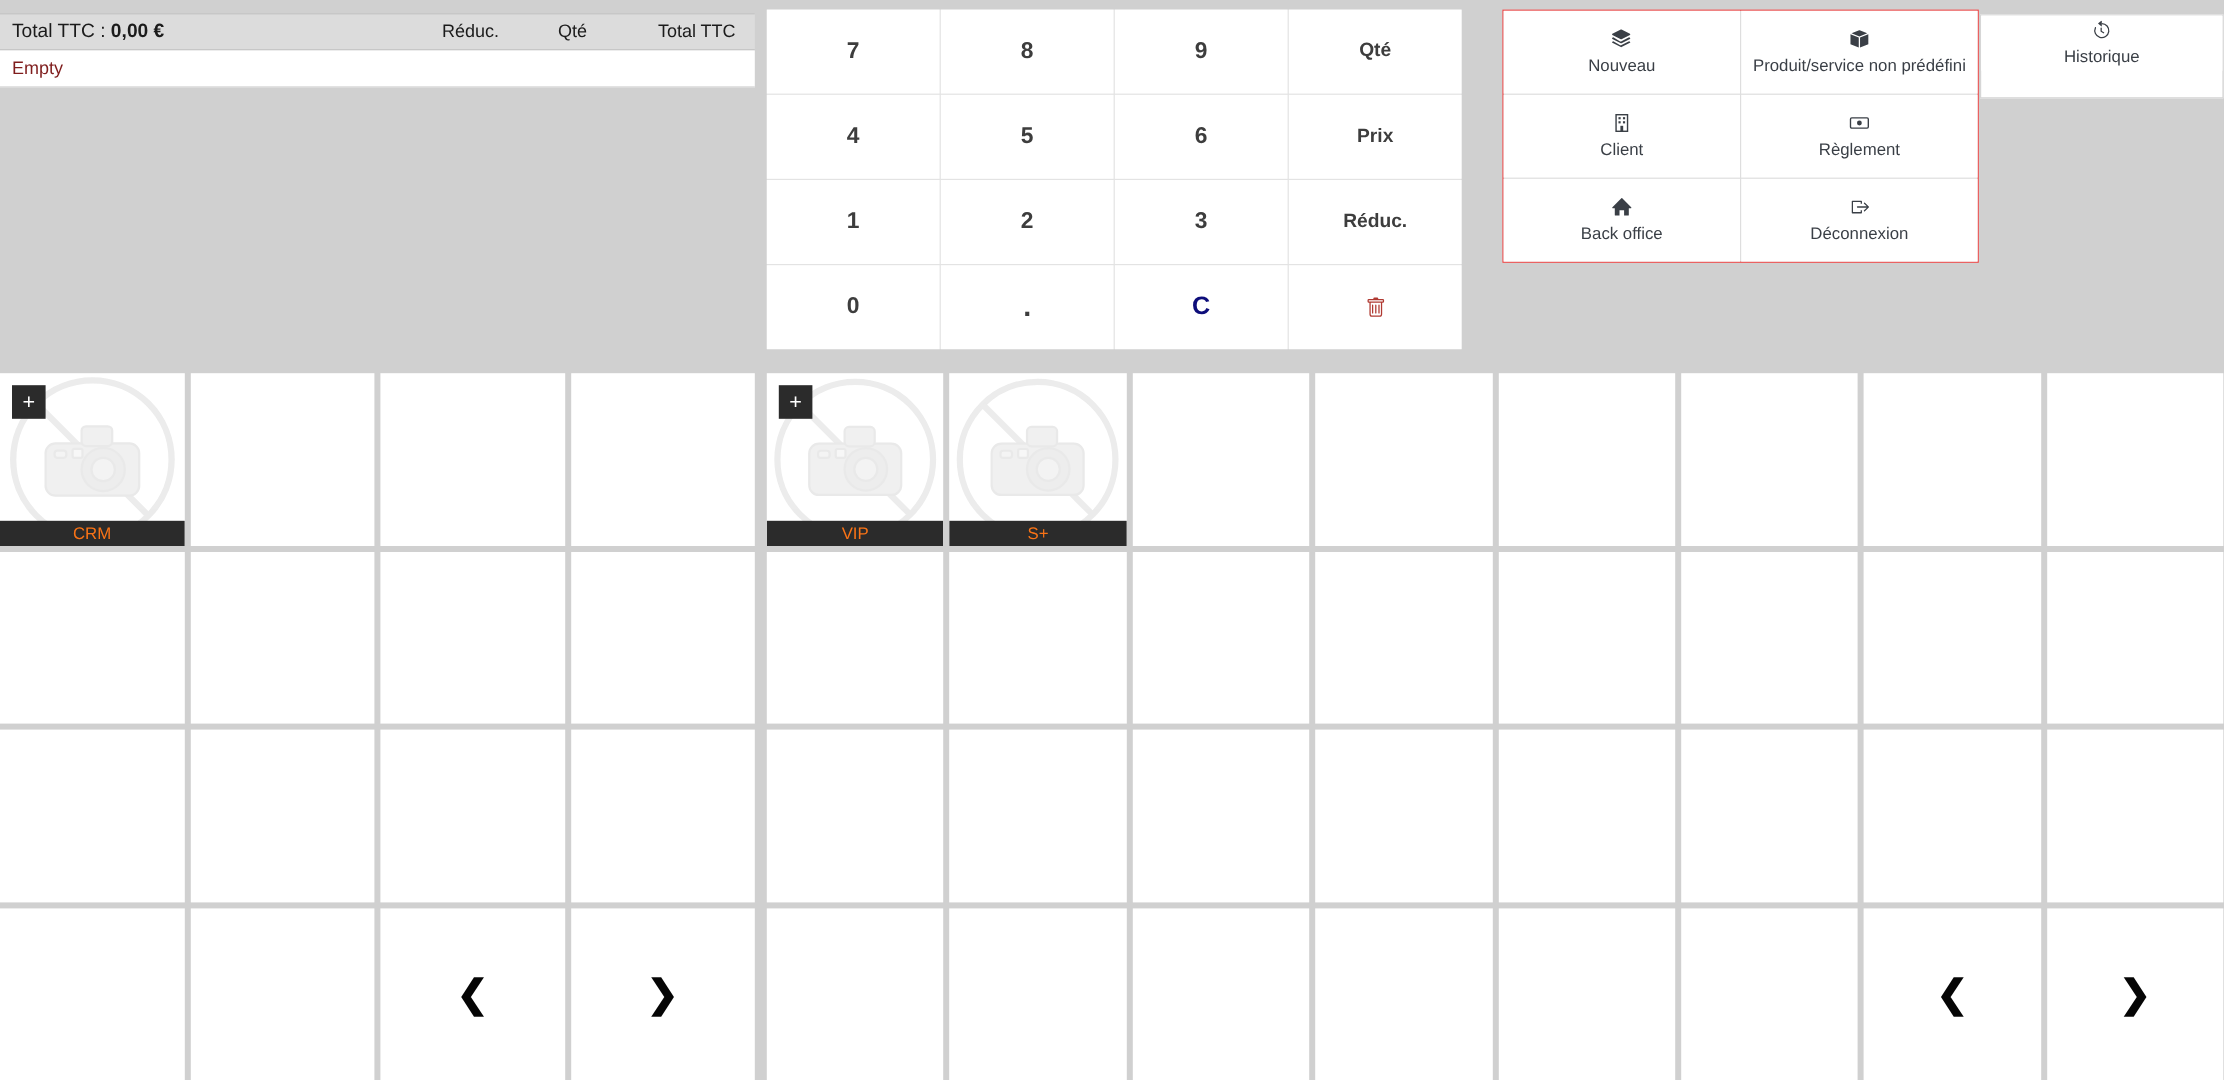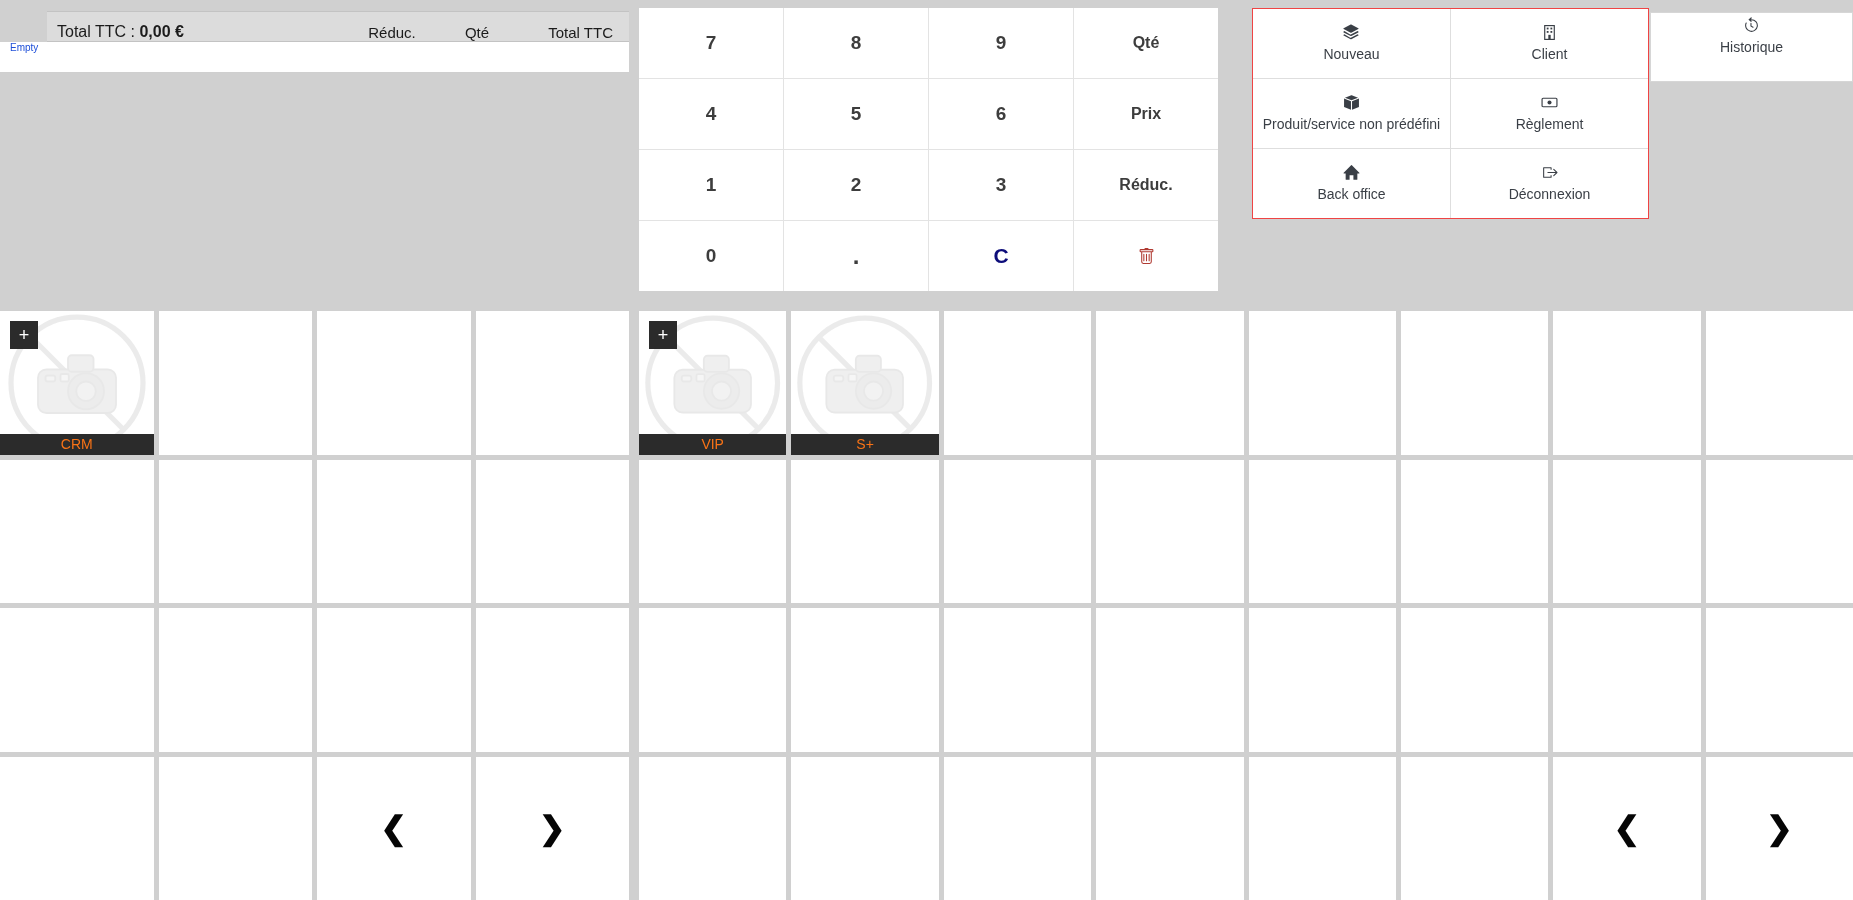--- a/index.html
+++ b/index.html
@@ -10,36 +10,36 @@
     overflow: hidden;
   }
   .app { position: relative; width: 1853px; height: 900px; }
 
   
   .top { position:absolute; left:0; top:0; width:1853px; height:311px; }
 
   
   .cart-panel { position:absolute; left:0; top:11px; width:629px; height:62px; }
   .cart-header {
-    display:flex; align-items:flex-end;
+    display:flex; align-items:center;
     height:31px; background:#dcdcdc;
     border-top:1px solid #c3c3c3; border-bottom:1px solid #c3c3c3;
-    padding:0 10px; font-size:16px; color:#1b1b1b;margin-left:47px;
+    padding:0 10px; font-size:16px; color:#1b1b1b;
   }
   .cart-total { flex:0 0 auto; white-space:nowrap; }
   .cart-total b { font-weight:bold; }
   .cart-header-spacer { flex:1 1 auto; }
   .col-reduc { flex:0 0 96px; text-align:center; font-size:15px; }
   .col-qte   { flex:0 0 74px; text-align:center; font-size:15px; }
   .col-tot   { flex:0 0 105px; text-align:right; font-size:15px; padding-right:6px; }
   .cart-body {
     height:31px; background:#fff;
     border-bottom:1px solid #cfcfcf;
-    display:flex; padding-left:10px;
-    font-size:10px; color:#1d4ed8;
+    display:flex; align-items:center; padding-left:10px;
+    font-size:15px; color:#7f1d1d;
   }
 
   
   .numpad {
     position:absolute; left:639px; top:8px;
     width:579px; height:283px;
     display:grid;
     grid-template-columns: repeat(4, 1fr);
     grid-template-rows: repeat(4, 1fr);
     gap:1px; background:#e3e3e3;
@@ -192,38 +192,38 @@
               <svg viewBox="0 0 16 16" fill="currentColor">
                 <path d="M7.78.566a.5.5 0 0 0-.56 0L.598 3.93a.5.5 0 0 0 0 .88l6.622 3.364a.5.5 0 0 0 .56 0L14.402 4.81a.5.5 0 0 0 0-.88L7.78.566z"></path>
                 <path d="M1.3 6.7.6 7.06a.5.5 0 0 0 0 .88l6.62 3.37a.5.5 0 0 0 .56 0l6.62-3.37a.5.5 0 0 0 0-.88l-.7-.36-5.92 3.01a1.5 1.5 0 0 1-1.36 0L1.3 6.7z"></path>
                 <path d="M1.3 9.7.6 10.06a.5.5 0 0 0 0 .88l6.62 3.37a.5.5 0 0 0 .56 0l6.62-3.37a.5.5 0 0 0 0-.88l-.7-.36-5.92 3.01a1.5 1.5 0 0 1-1.36 0L1.3 9.7z"></path>
               </svg>
             </span>
             <span class="lb">Nouveau</span>
           </div>
           <div class="act">
             <span class="ic">
+              <svg viewBox="0 0 16 16" fill="currentColor">
+                <path d="M8.186 1.113a.5.5 0 0 0-.372 0L1.846 3.5 8 5.961 14.154 3.5 8.186 1.113zM15 4.239l-6.5 2.6v7.922l6.5-2.6V4.24zM7.5 14.76V6.838L1 4.239v7.923l6.5 2.598z"></path>
+              </svg>
+            </span>
+            <span class="lb">Produit/service non prédéfini</span>
+          </div>
+          <div class="act">
+            <span class="ic">
               <svg viewBox="0 0 16 16" fill="none" stroke="currentColor" stroke-width="1.1">
                 <rect x="3.5" y="1.5" width="9" height="13"></rect>
                 <rect x="5.4" y="3.4" width="1.7" height="1.7" fill="currentColor" stroke="none"></rect>
                 <rect x="8.9" y="3.4" width="1.7" height="1.7" fill="currentColor" stroke="none"></rect>
                 <rect x="5.4" y="6.6" width="1.7" height="1.7" fill="currentColor" stroke="none"></rect>
                 <rect x="8.9" y="6.6" width="1.7" height="1.7" fill="currentColor" stroke="none"></rect>
                 <rect x="6.9" y="10.2" width="2.2" height="4.3" fill="currentColor" stroke="none"></rect>
               </svg>
             </span>
             <span class="lb">Client</span>
-          </div>
-          <div class="act">
-            <span class="ic">
-              <svg viewBox="0 0 16 16" fill="currentColor">
-                <path d="M8.186 1.113a.5.5 0 0 0-.372 0L1.846 3.5 8 5.961 14.154 3.5 8.186 1.113zM15 4.239l-6.5 2.6v7.922l6.5-2.6V4.24zM7.5 14.76V6.838L1 4.239v7.923l6.5 2.598z"></path>
-              </svg>
-            </span>
-            <span class="lb">Produit/service non prédéfini</span>
           </div>
           <div class="act">
             <span class="ic">
               <svg viewBox="0 0 16 16" fill="none" stroke="currentColor" stroke-width="1.1">
                 <rect x="1" y="4" width="14" height="8" rx="1"></rect>
                 <circle cx="8" cy="8" r="1.9" fill="currentColor" stroke="none"></circle>
               </svg>
             </span>
             <span class="lb">Règlement</span>
           </div>

